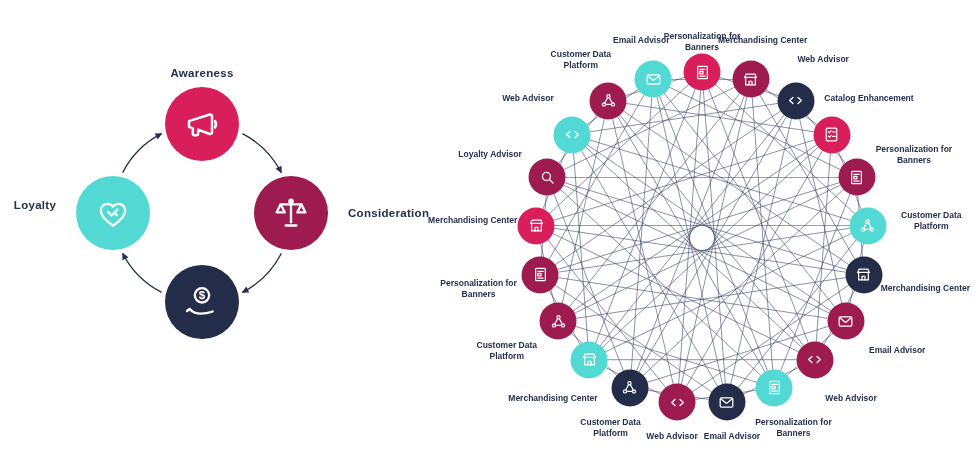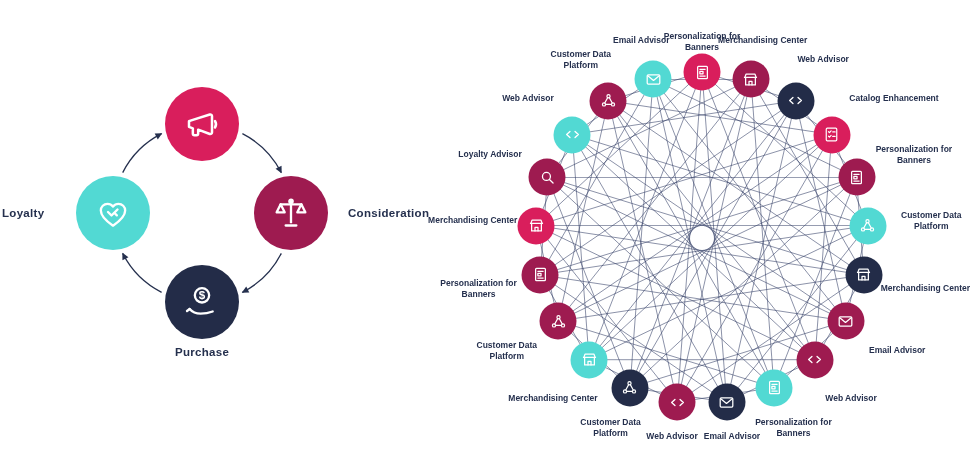--- a/index.html
+++ b/index.html
@@ -76,23 +76,23 @@
   <div class="j-node" style="left: 113px; top: 213px; background: rgb(82, 217, 211);">
       <span class="icon-slot">
         <svg viewBox="0 0 24 24" fill="none" stroke="#fff" stroke-width="1.4" stroke-linecap="round" stroke-linejoin="round">
           <path d="M12 19.6C7.4 16.5 4.7 13.6 4.7 10.5c0-2.3 1.8-4 4-4 1.3 0 2.5.6 3.3 1.6.8-1 2-1.6 3.3-1.6 2.2 0 4 1.7 4 4 0 3.1-2.7 6-7.3 9.1z"></path>
           <path d="m9 11.4 2.1 2.1 3.6-3.6"></path>
           <path d="m12.9 12 1.4 1.4"></path>
         </svg>
       </span>
     </div>
 
+  <div class="j-label t-center" style="left:102px;top:67px">Awareness</div>
   <div class="j-label" style="left:348px;top:207px">Consideration</div>
-  <div class="j-label t-center" style="left:102px;top:346px">Purchase</div>
-  <div class="j-label" style="left:2px;top:207px;width:66px;text-align:left">Loyalty</div>
+  <div class="j-label" style="left:2px;top:199px;width:66px;text-align:center">Loyalty</div>
 </div>
 
 <div class="network">
   <svg class="net-svg" width="550" height="461">
       <line stroke="#303C64" x1="272.0" y1="72.0" x2="365.5" y2="100.8"></line>
       <line stroke="#303C64" x1="320.9" y1="79.4" x2="401.8" y2="134.5"></line>
       <line stroke="#303C64" x1="365.5" y1="100.8" x2="426.5" y2="177.4"></line>
       <line stroke="#303C64" x1="401.8" y1="134.5" x2="437.5" y2="225.6"></line>
       <line stroke="#303C64" x1="426.5" y1="177.4" x2="433.8" y2="274.9"></line>
       <line stroke="#303C64" x1="437.5" y1="225.6" x2="415.8" y2="321.0"></line>
@@ -211,21 +211,21 @@
       <span class="icon-slot">
         <svg viewBox="0 0 24 24" fill="none" stroke="#fff" stroke-width="1.6" stroke-linecap="round" stroke-linejoin="round">
           <rect x="5" y="3.5" width="14" height="17" rx="1.4"></rect>
           <path d="m8 8.3 1.3 1.3 2.2-2.4"></path>
           <path d="M13.6 8.6h3.2"></path>
           <path d="m8 14.3 1.3 1.3 2.2-2.4"></path>
           <path d="M13.6 14.6h3.2"></path>
         </svg>
       </span>
     </div>
-    <div class="net-label" style="left: 464px; top: 99.2222px;">Catalog Enhancement</div>
+    <div class="net-label" style="left: 439px; top: 99.2222px;">Catalog Enhancement</div>
     <div class="net-node" style="left: 426.525px; top: 177.353px; background: rgb(158, 27, 80);">
       <span class="icon-slot">
         <svg viewBox="0 0 24 24" fill="none" stroke="#fff" stroke-width="1.7" stroke-linecap="round" stroke-linejoin="round">
           <rect x="5.5" y="3.8" width="13" height="16.4" rx="1.2"></rect>
           <path d="M8.5 7.8h7"></path>
           <rect x="8.5" y="10.6" width="4.2" height="3.2"></rect>
           <path d="M8.5 16.8h7"></path>
         </svg>
       </span>
     </div>

